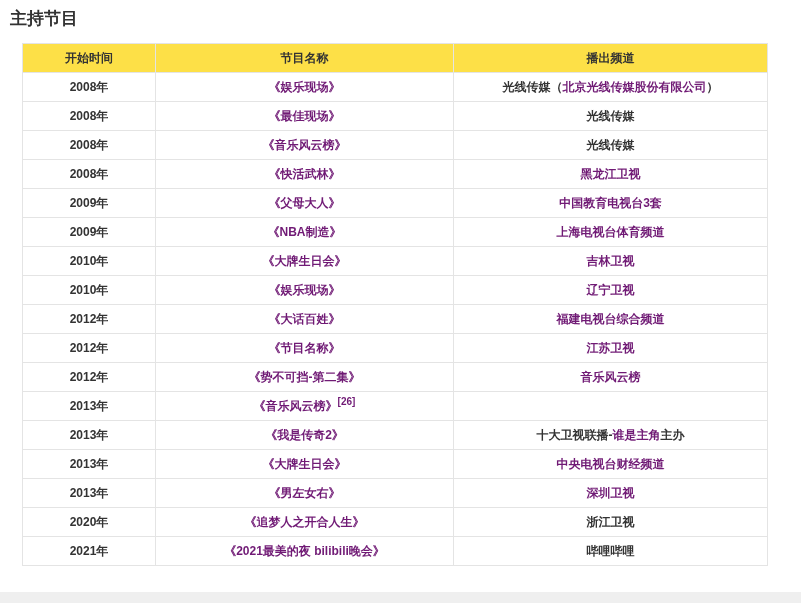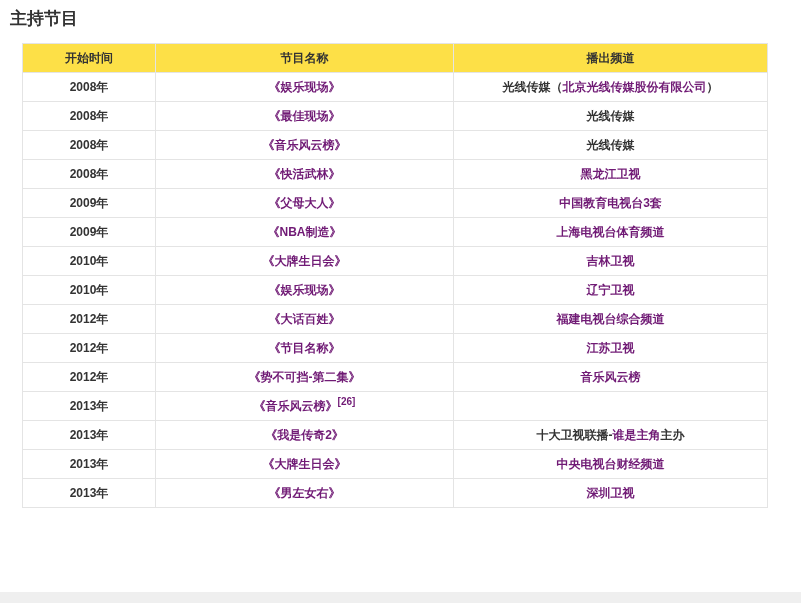--- a/index.html
+++ b/index.html
@@ -147,16 +147,26 @@
       <tr>
         <td>2013年</td>
         <td><a class="lnk">《大牌生日会》</a></td>
         <td><a class="lnk">中央电视台财经频道</a></td>
       </tr>
       <tr>
         <td>2013年</td>
         <td><a class="lnk">《男左女右》</a></td>
         <td><a class="lnk">深圳卫视</a></td>
       </tr>
+      <tr>
+        <td>2020年</td>
+        <td><a class="lnk">《追梦人之开合人生》</a></td>
+        <td><span>浙江卫视</span></td>
+      </tr>
+      <tr>
+        <td>2021年</td>
+        <td><a class="lnk">《2021最美的夜 bilibili晚会》</a></td>
+        <td><span>哔哩哔哩</span></td>
+      </tr>
     </tbody>
 </table>
 
 <div class="bottom-strip"></div>
 
 </body></html>

